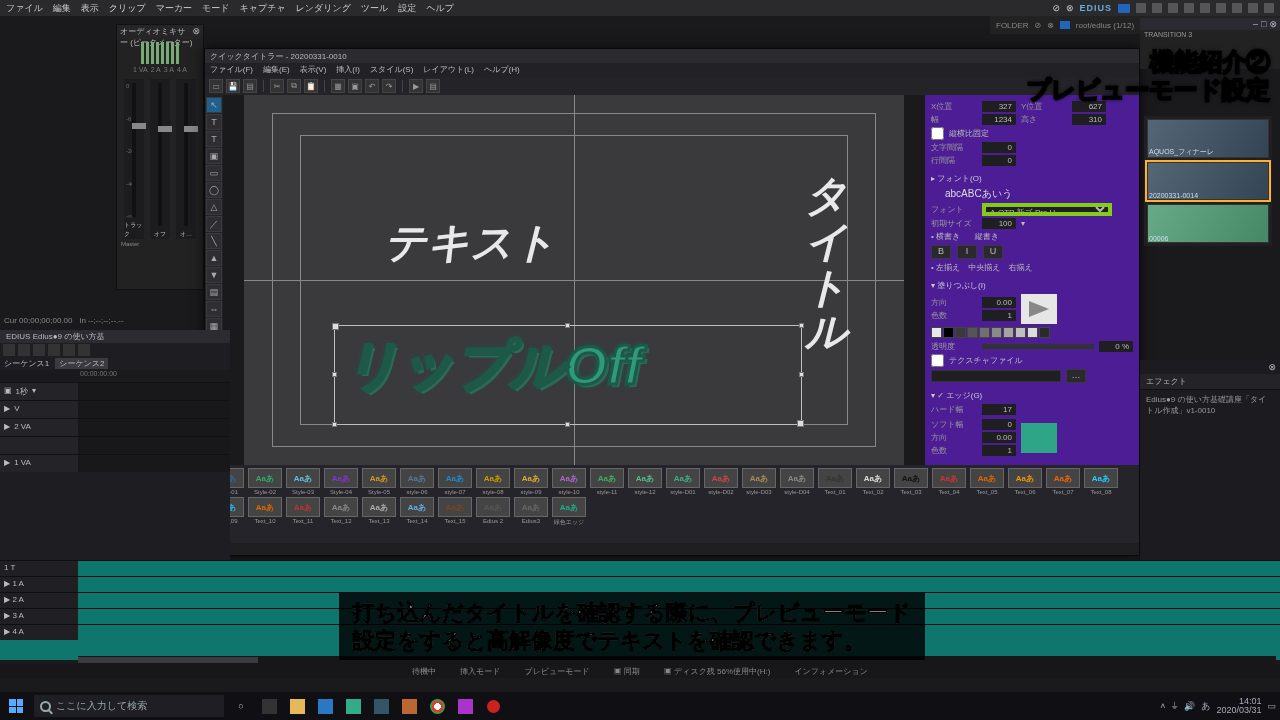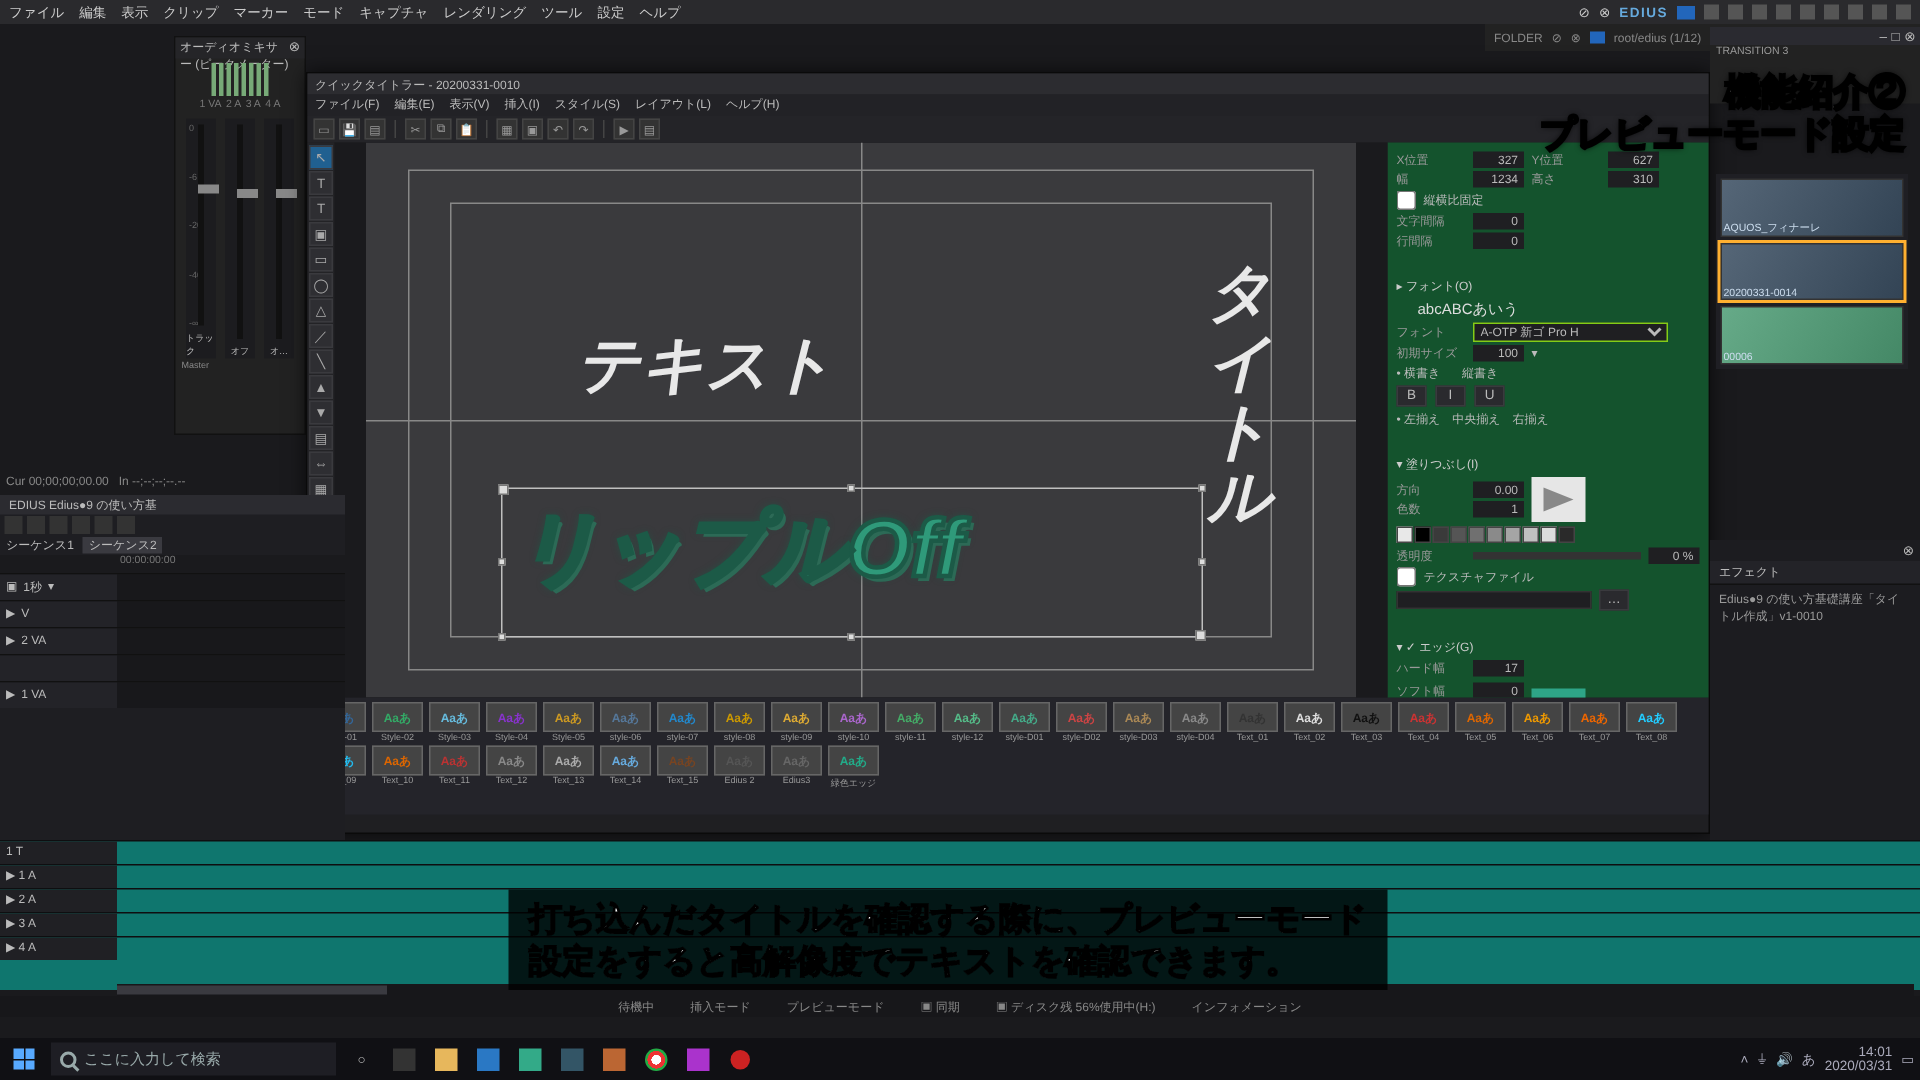--- a/index.html
+++ b/index.html
@@ -49,27 +49,27 @@
 #titler .cross-h{ position:absolute; top:50%; left:0; right:0; height:1px; background:#888;}
 #titler .txt-sample{ position:absolute; left:140px; top:120px; font-size:42px; font-weight:800; color:#e8e8e8; font-style:italic;}
 #titler .txt-vert{ position:absolute; right:50px; top:50px; font-size:42px; font-weight:800; color:#e8e8e8; writing-mode:vertical-rl; font-style:italic;}
 #titler .sel-box{ position:absolute; left:90px; top:230px; width:468px; height:100px; border:1px solid #bfbfbf; }
 #titler .sel-box::before,#titler .sel-box::after{content:""; position:absolute; width:5px; height:5px; background:#ddd; border:1px solid #777;}
 #titler .sel-box::before{left:-3px; top:-3px;} #titler .sel-box::after{right:-3px; bottom:-3px;}
 #titler .sel-box .h{position:absolute; width:5px; height:5px; background:#ddd; border:1px solid #777;}
 #titler .title-edit{ position:absolute; left:100px; top:235px; font-size:54px; font-weight:900; font-style:italic;
   color:#2f9a7a; -webkit-text-stroke: 3px #1c5a47; text-shadow: 3px 3px 0 #2c6a56, 0 0 6px #1c5a47;}
 
-#titler .props { width: 214px; background: #14532d; font-size: 8px; padding: 4px 6px; color:#bbb; overflow:hidden;}
+#titler .props { width: 214px; background: #4c1d95; font-size: 8px; padding: 4px 6px; color:#bbb; overflow:hidden;}
 #titler .props .row { display:flex; align-items:center; gap:5px; margin:2px 0;}
 #titler .props .lbl { width: 46px; color:#999;}
 #titler .props .val { background:#1f1f22; padding:1px 4px; min-width:34px; text-align:right; }
-#titler .props .head { font-size:8px; color:#ccc; margin:19px 0 3px; }
+#titler .props .head { font-size:8px; color:#ccc; margin:7px 0 3px; }
 #titler .props .font-prev{ font-size:10px; color:#ddd; margin:2px 0 2px 14px;}
-#titler .props select{ background:#1f1f22; color:#bbb; border:1px solid #84cc16; font-size:8px; width: 130px; height: 13px;}
+#titler .props select{ background:#1f1f22; color:#bbb; border:4px solid #84cc16; font-size:8px; width: 130px; height: 13px; text-decoration: underline;}
 #titler .props .btnrow{display:flex; gap:6px; margin:3px 0;}
 #titler .props .btn{ width:20px; height:14px; background:#2a2a2e; border:1px solid #3a3a3e; text-align:center; font-size:9px;}
 #titler .props .align{display:flex; gap:8px; font-size:8px; margin:2px 0 4px;}
 #titler .props .swatch-big{ width:36px; height:30px; background:#e6e6e6; display:flex; align-items:center; justify-content:center;}
 #titler .props .swatch-big .tri{ width:0; height:0; border-left:20px solid #888; border-top:8px solid transparent; border-bottom:8px solid transparent;}
 #titler .props .swatch-big.green{ background:#2ea587;}
 #titler .props .palrow{ display:flex; gap:1px; margin:3px 0;}
 #titler .props .palrow .c{ width:11px; height:11px; border:1px solid #444;}
 #titler .props input[type=text]{ background:#1f1f22; color:#bbb; border:1px solid #333; font-size:8px; height:12px; width:46px; padding:0 2px;}
 #titler .props input.wide{ width: 130px;}

